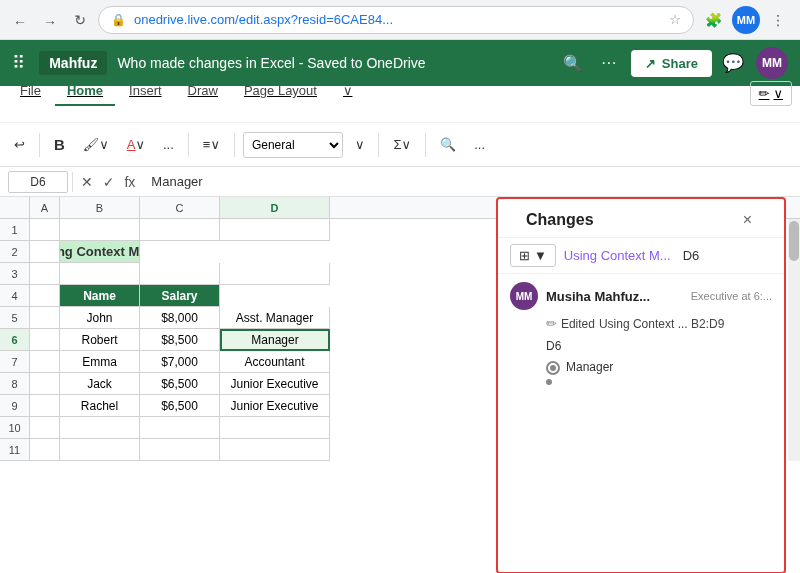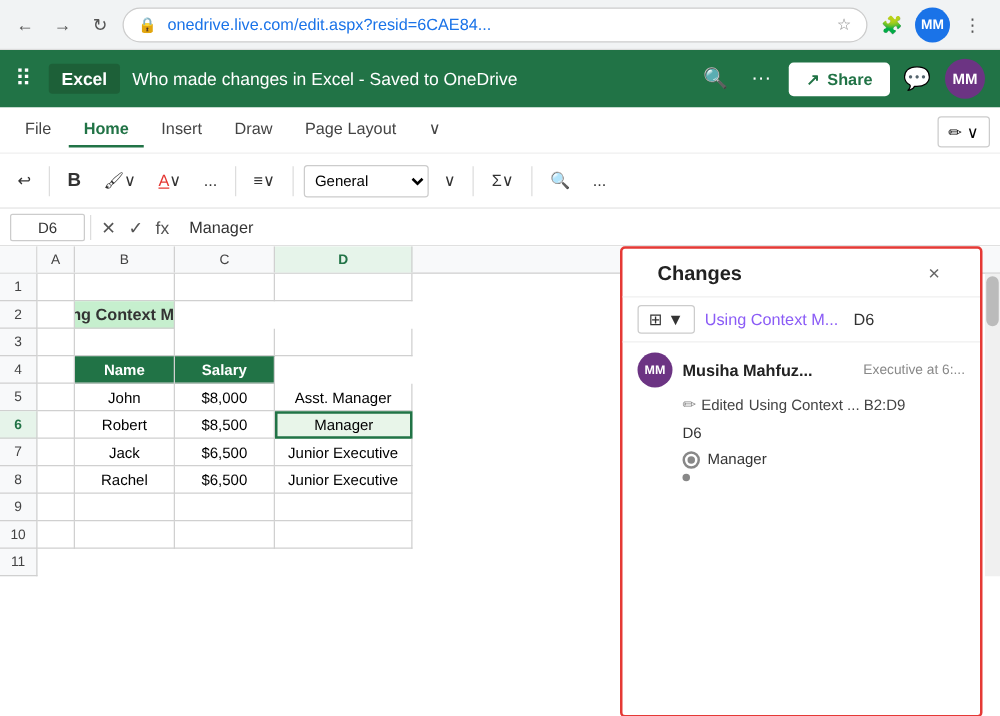--- a/index.html
+++ b/index.html
@@ -119,24 +119,25 @@
       display: flex; align-items: center; gap: 6px;
     }
 
     
     .ribbon {
       background: white;
       border-bottom: 1px solid #e0e0e0;
     }
     .ribbon-tabs {
       display: flex;
-      padding: 4px 8px;
+      padding: 16px 8px;
       gap: 2px;
       height: 36px;
       align-items: flex-end;
+      text-decoration: underline;
     }
     .ribbon-tab {
       padding: 6px 12px;
       font-size: 13px;
       color: #444;
       cursor: pointer;
       border: none;
       background: transparent;
       border-bottom: 2px solid transparent;
     }
@@ -467,21 +468,21 @@
     <button class="browser-action-btn">🧩</button>
     <button class="browser-action-btn">
       <div class="profile-circle">MM</div>
     </button>
     <button class="browser-action-btn">⋮</button>
   </div>
 </div>
 
 <div class="excel-header">
   <span class="apps-icon">⠿</span>
-  <div class="excel-logo">Excel</div>
+  <div class="excel-logo">Mahfuz</div>
   <span class="excel-title">Who made changes in Excel  -  Saved to OneDrive</span>
   <div class="excel-header-actions">
     <button class="excel-header-btn">🔍</button>
     <button class="excel-header-btn">···</button>
     <button class="share-btn">
       <span>↗</span>
       <span>Share</span>
     </button>
     <button class="excel-header-btn" style="font-size:18px;">💬</button>
     <div class="excel-profile-circle">MM</div>
@@ -599,20 +600,26 @@
           <div class="cell col-d center">Asst. Manager</div>
         </div>
 
         <div class="grid-row">
           <div class="cell col-a"></div>
           <div class="cell col-b center">Robert</div>
           <div class="cell col-c center">$8,500</div>
           <div class="cell col-d center selected">Manager</div>
         </div>
 
+        <div class="grid-row">
+          <div class="cell col-a"></div>
+          <div class="cell col-b center">Emma</div>
+          <div class="cell col-c center">$7,000</div>
+          <div class="cell col-d center">Accountant</div>
+        </div>
 
         <div class="grid-row">
           <div class="cell col-a"></div>
           <div class="cell col-b center">Jack</div>
           <div class="cell col-c center">$6,500</div>
           <div class="cell col-d center">Junior Executive</div>
         </div>
 
         <div class="grid-row">
           <div class="cell col-a"></div>

